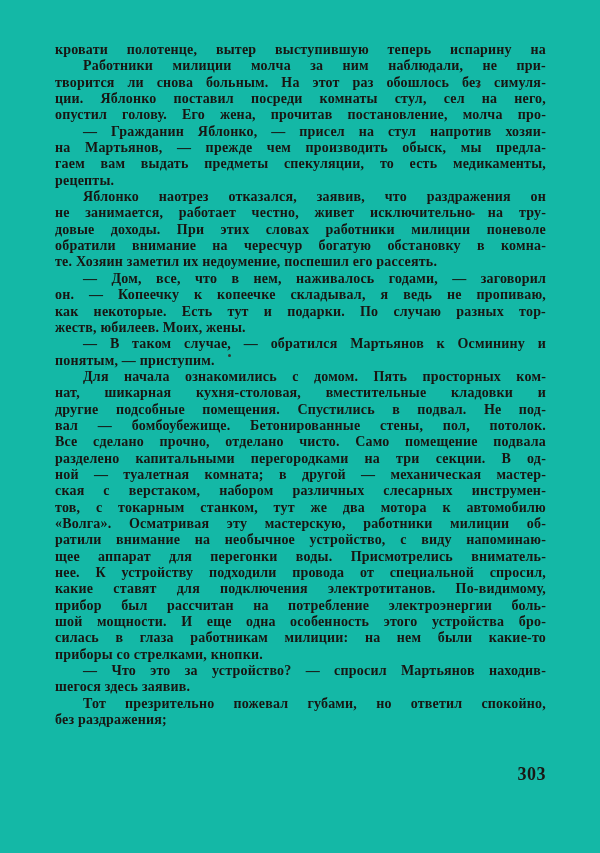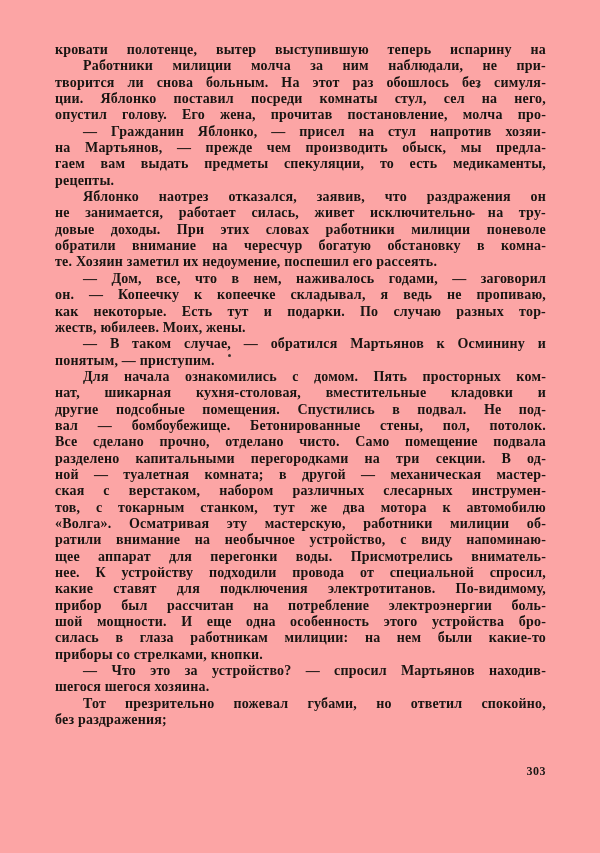--- a/index.html
+++ b/index.html
@@ -35,47 +35,47 @@
     text-align-last: left;
   }
   .line.par-start {
     text-indent: 28px;
   }
   .page-footer {
     position: absolute;
     top: 764px; left: 55px;
     width: 491px;
     text-align: right;
-    font-size: 12px;
+    font-size: 18px;
     font-weight: bold;
     letter-spacing: 0.5px;
     color: #1a1815;
   }
   
   .speck { position: absolute; background: #3a3530; border-radius: 50%; }
   .speck.s1 { left: 477px; top: 84px;  width: 3px; height: 4px; transform: rotate(20deg); }
   .speck.s2 { left: 471px; top: 213px; width: 4px; height: 2px; }
   .speck.s3 { left: 228px; top: 354px; width: 3px; height: 3px; }
 </style>
 </head>
 <body>
 
-<div class="scan-page" style="background: #fca5a5; color: rgb(24, 21, 18);">
+<div class="scan-page" style="background: #14b8a6; color: rgb(24, 21, 18);">
   <div class="text-block">
       <div class="line">кровати полотенце, вытер выступившую теперь испарину на</div>
       <div class="line par-start">Работники милиции молча за ним наблюдали, не при-</div>
       <div class="line">творится ли снова больным. На этот раз обошлось без симуля-</div>
       <div class="line">ции. Яблонко поставил посреди комнаты стул, сел на него,</div>
       <div class="line">опустил голову. Его жена, прочитав постановление, молча про-</div>
       <div class="line par-start">— Гражданин Яблонко, — присел на стул напротив хозяи-</div>
       <div class="line">на Мартьянов, — прежде чем производить обыск, мы предла-</div>
       <div class="line">гаем вам выдать предметы спекуляции, то есть медикаменты,</div>
       <div class="line par-end">рецепты.</div>
       <div class="line par-start">Яблонко наотрез отказался, заявив, что раздражения он</div>
-      <div class="line">не занимается, работает силась, живет исключительно на тру-</div>
+      <div class="line">не занимается, работает честно, живет исключительно на тру-</div>
       <div class="line">довые доходы. При этих словах работники милиции поневоле</div>
       <div class="line">обратили внимание на чересчур богатую обстановку в комна-</div>
       <div class="line par-end">те. Хозяин заметил их недоумение, поспешил его рассеять.</div>
       <div class="line par-start">— Дом, все, что в нем, наживалось годами, — заговорил</div>
       <div class="line">он. — Копеечку к копеечке складывал, я ведь не пропиваю,</div>
       <div class="line">как некоторые. Есть тут и подарки. По случаю разных тор-</div>
       <div class="line par-end">жеств, юбилеев. Моих, жены.</div>
       <div class="line par-start">— В таком случае, — обратился Мартьянов к Осминину и</div>
       <div class="line par-end">понятым, — приступим.</div>
       <div class="line par-start">Для начала ознакомились с домом. Пять просторных ком-</div>
@@ -90,21 +90,21 @@
       <div class="line">«Волга». Осматривая эту мастерскую, работники милиции об-</div>
       <div class="line">ратили внимание на необычное устройство, с виду напоминаю-</div>
       <div class="line">щее аппарат для перегонки воды. Присмотрелись вниматель-</div>
       <div class="line">нее. К устройству подходили провода от специальной спросил,</div>
       <div class="line">какие ставят для подключения электротитанов. По-видимому,</div>
       <div class="line">прибор был рассчитан на потребление электроэнергии боль-</div>
       <div class="line">шой мощности. И еще одна особенность этого устройства бро-</div>
       <div class="line">силась в глаза работникам милиции: на нем были какие-то</div>
       <div class="line par-end">приборы со стрелками, кнопки.</div>
       <div class="line par-start">— Что это за устройство? — спросил Мартьянов находив-</div>
-      <div class="line par-end">шегося шегося хозяина.</div>
+      <div class="line par-end">шегося здесь заявив.</div>
       <div class="line par-start">Тот презрительно пожевал губами, но ответил спокойно,</div>
       <div class="line par-end">без раздражения;</div>
     </div>
 
   <div class="speck s1"></div>
   <div class="speck s2"></div>
   <div class="speck s3"></div>
 
   <div class="page-footer">303</div>
 </div>

